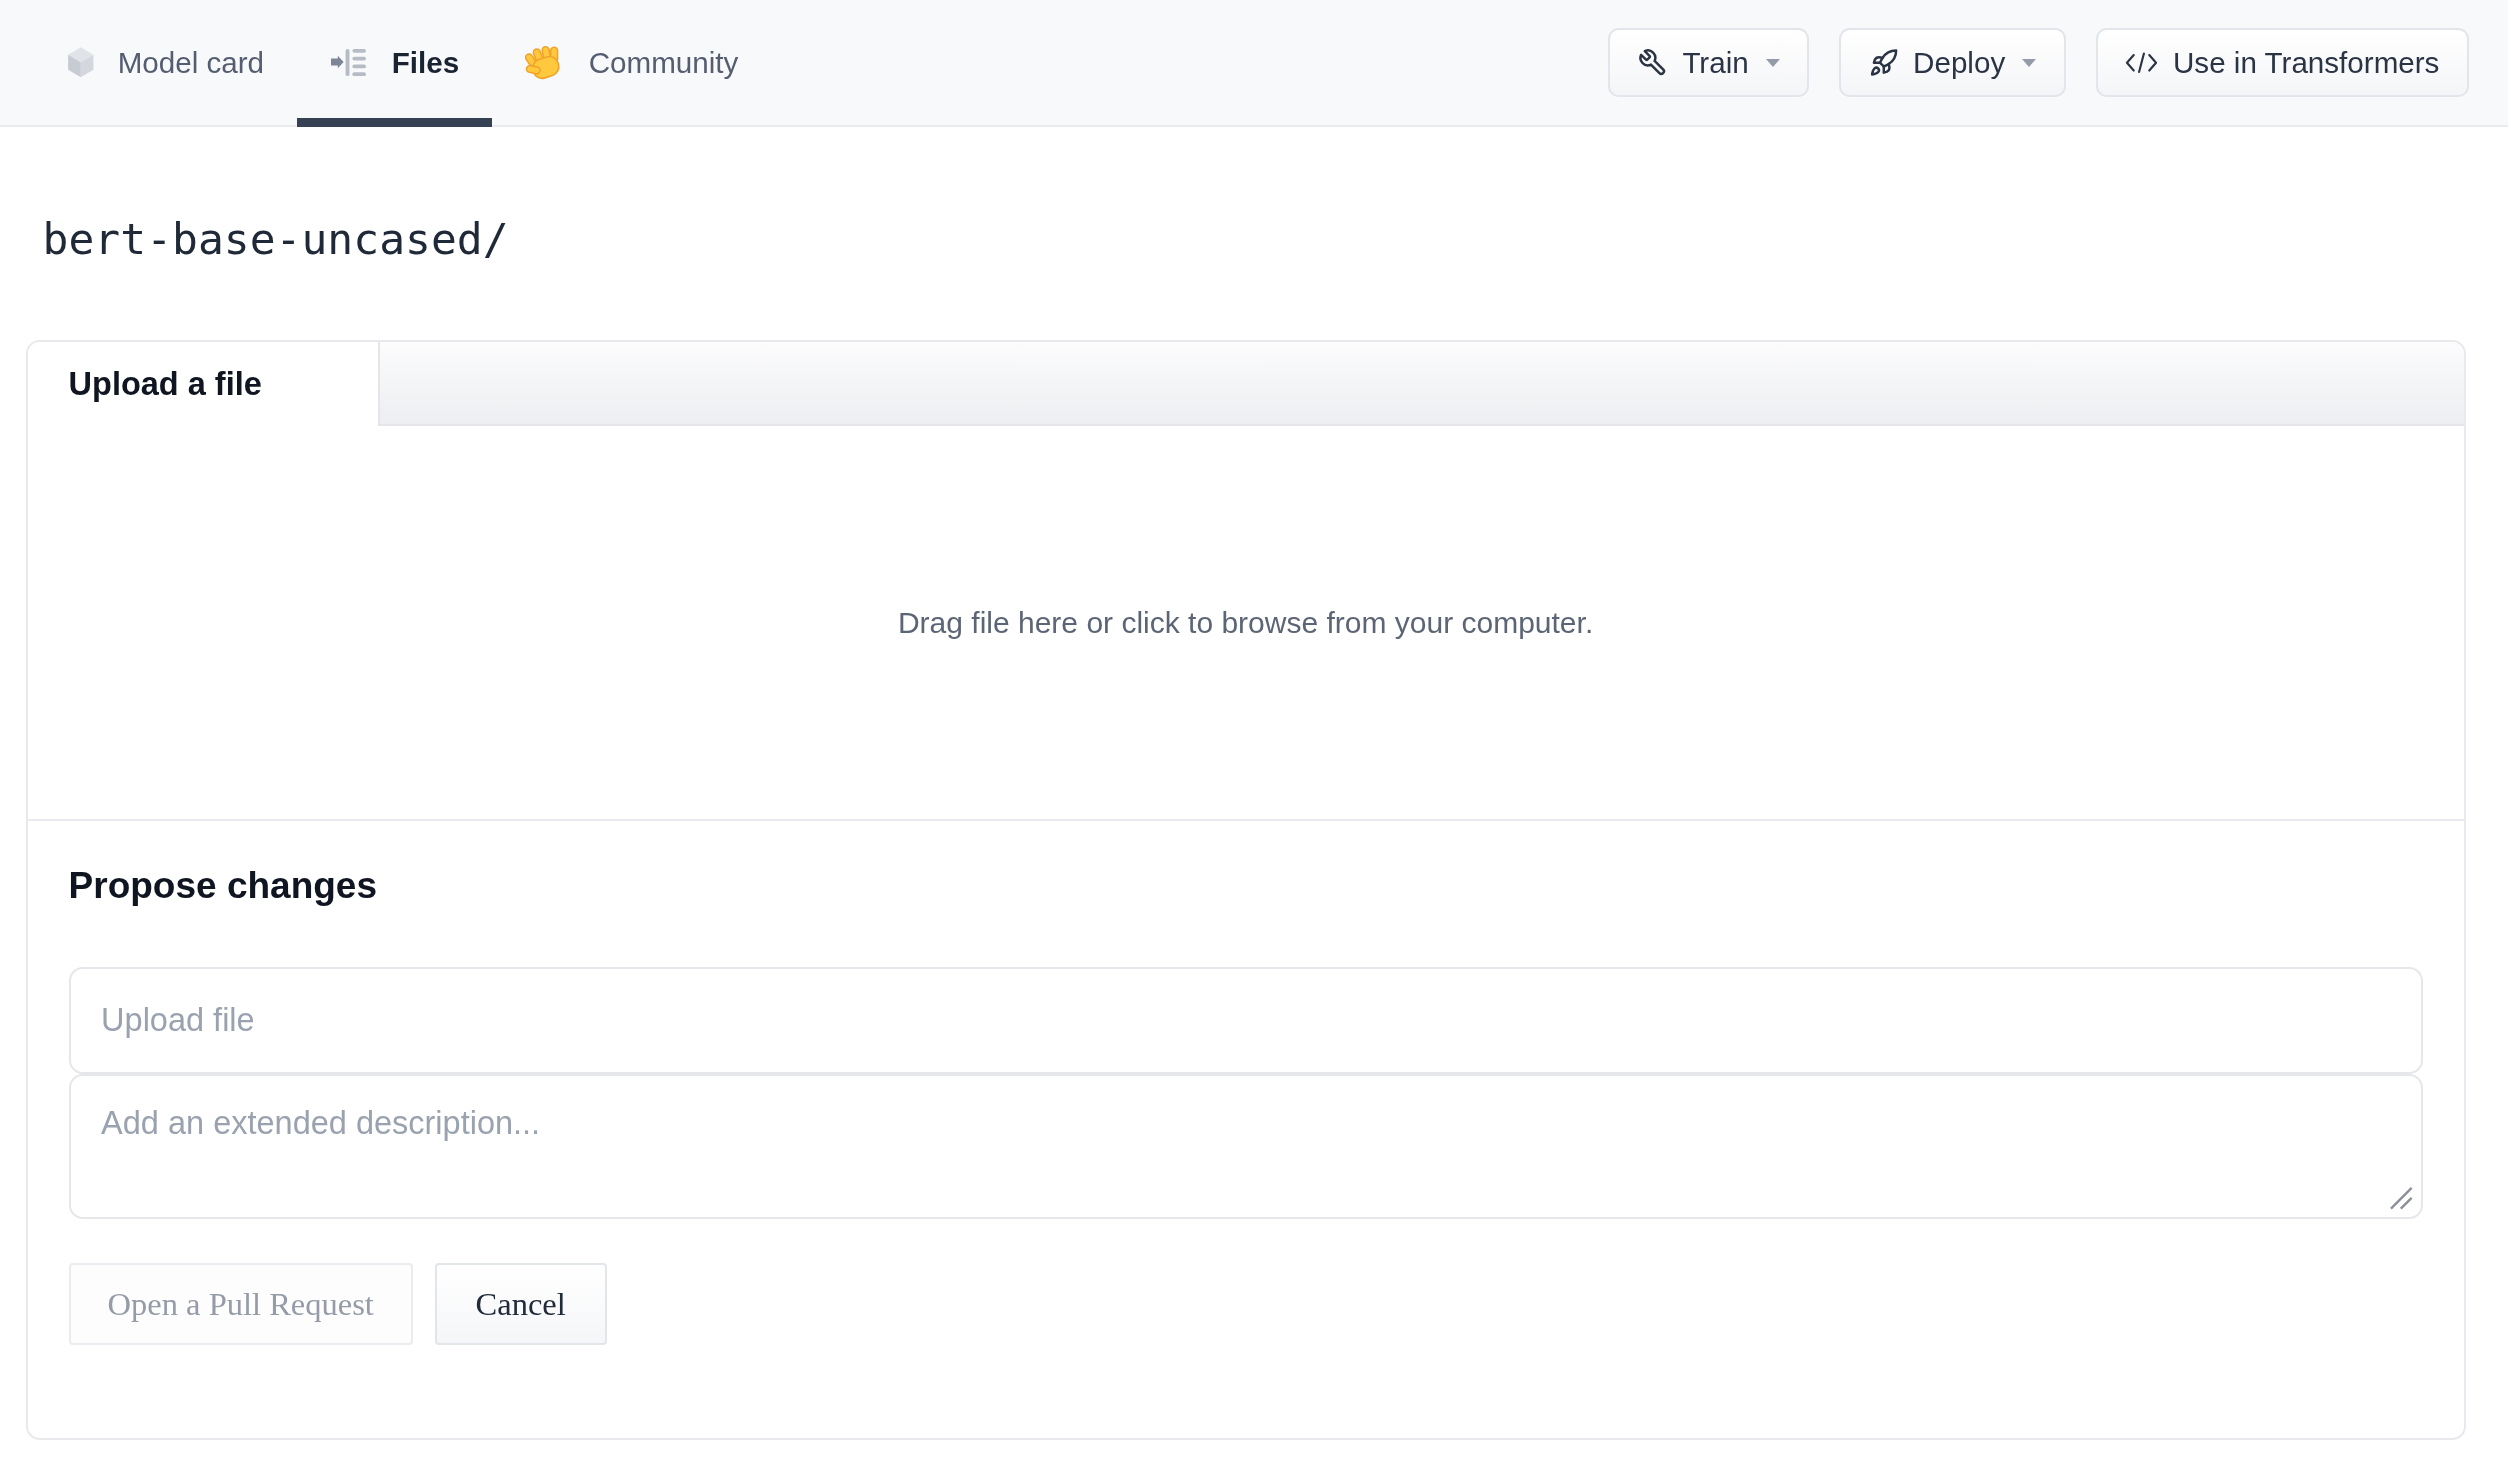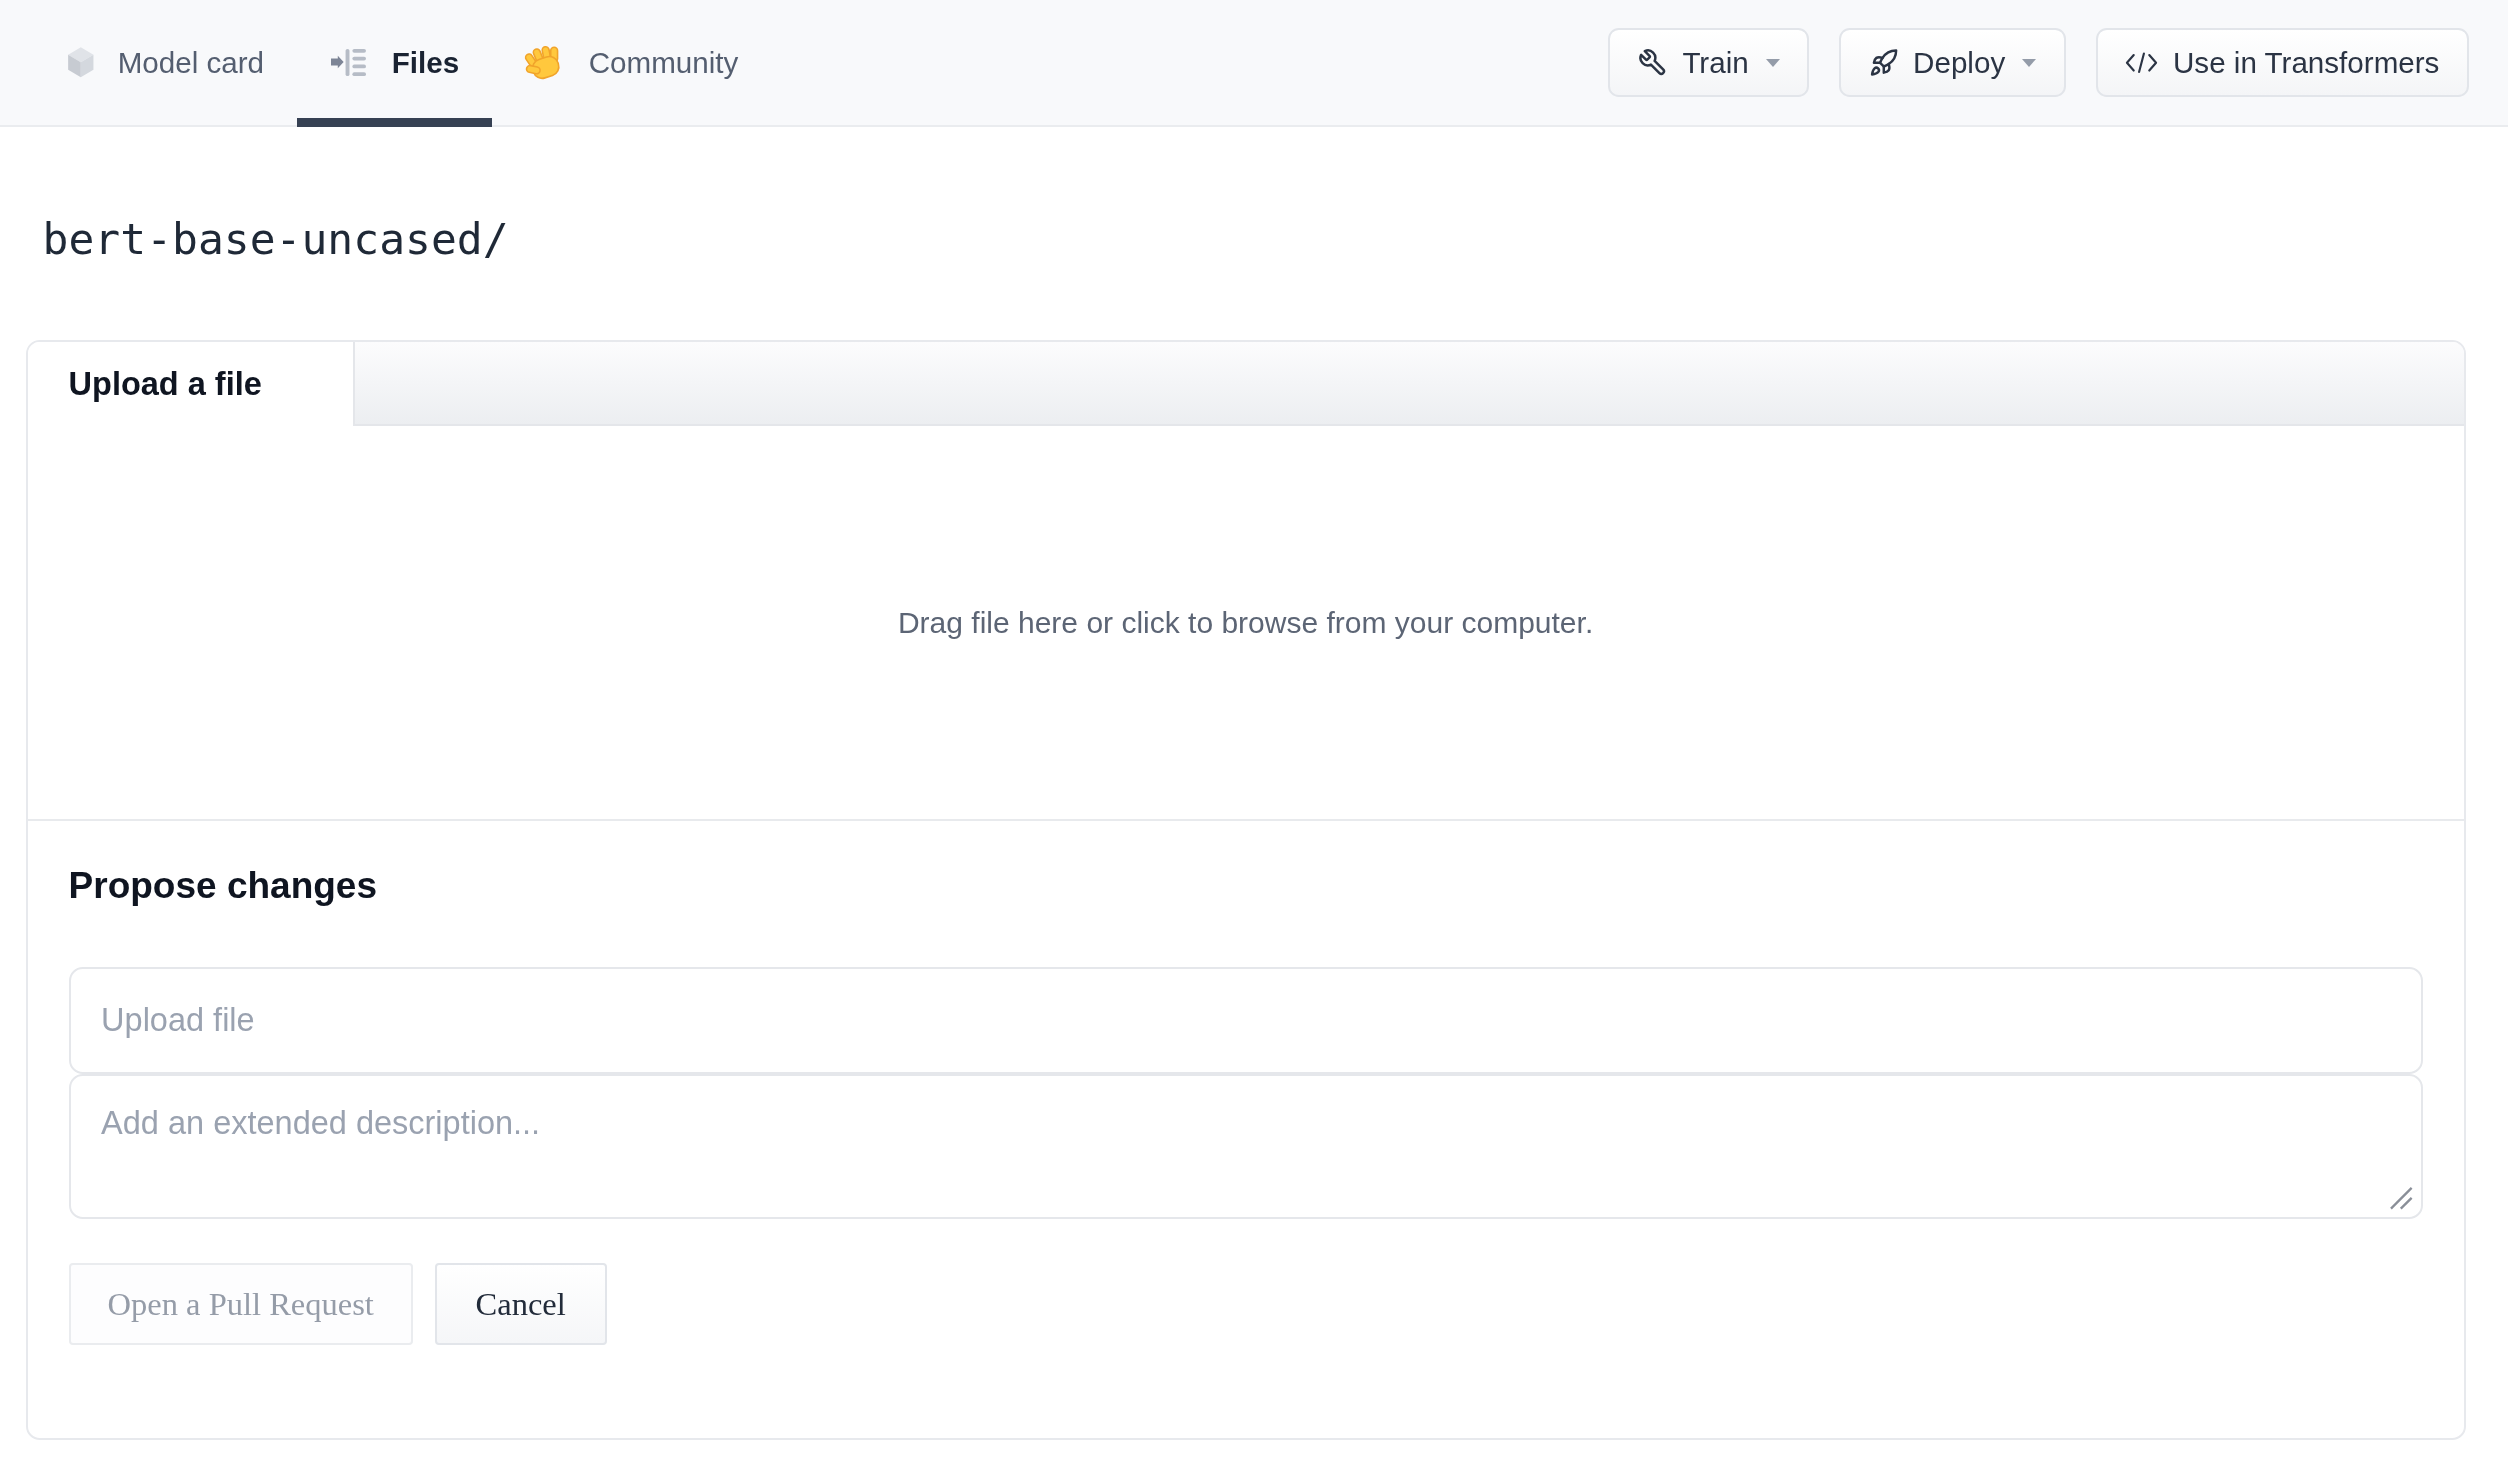--- a/index.html
+++ b/index.html
@@ -63,21 +63,21 @@
 
   
   .card {
     position:absolute; left:25.6px; top:340px;
     width:2440px; height:1100px;
     background:#ffffff;
     border:2px solid #e7e9ed; border-radius:13.8px;
   }
   .card-tabs { display:flex; height:84px; }
   .tab-active {
-    width:325px; display:flex; align-items:center;
+    width:350px; display:flex; align-items:center;
     padding-left:41px;
     font-size:32.5px; font-weight:700; color:#0f1521;
     background:#ffffff; border-top-left-radius:11.8px;
     cursor:pointer;
   }
   .tab-filler {
     flex:1;
     background:linear-gradient(180deg,#fcfcfd 0%,#eceef1 100%);
     border-left:2px solid #e4e6ea;
     border-bottom:2px solid #e4e6ea;

